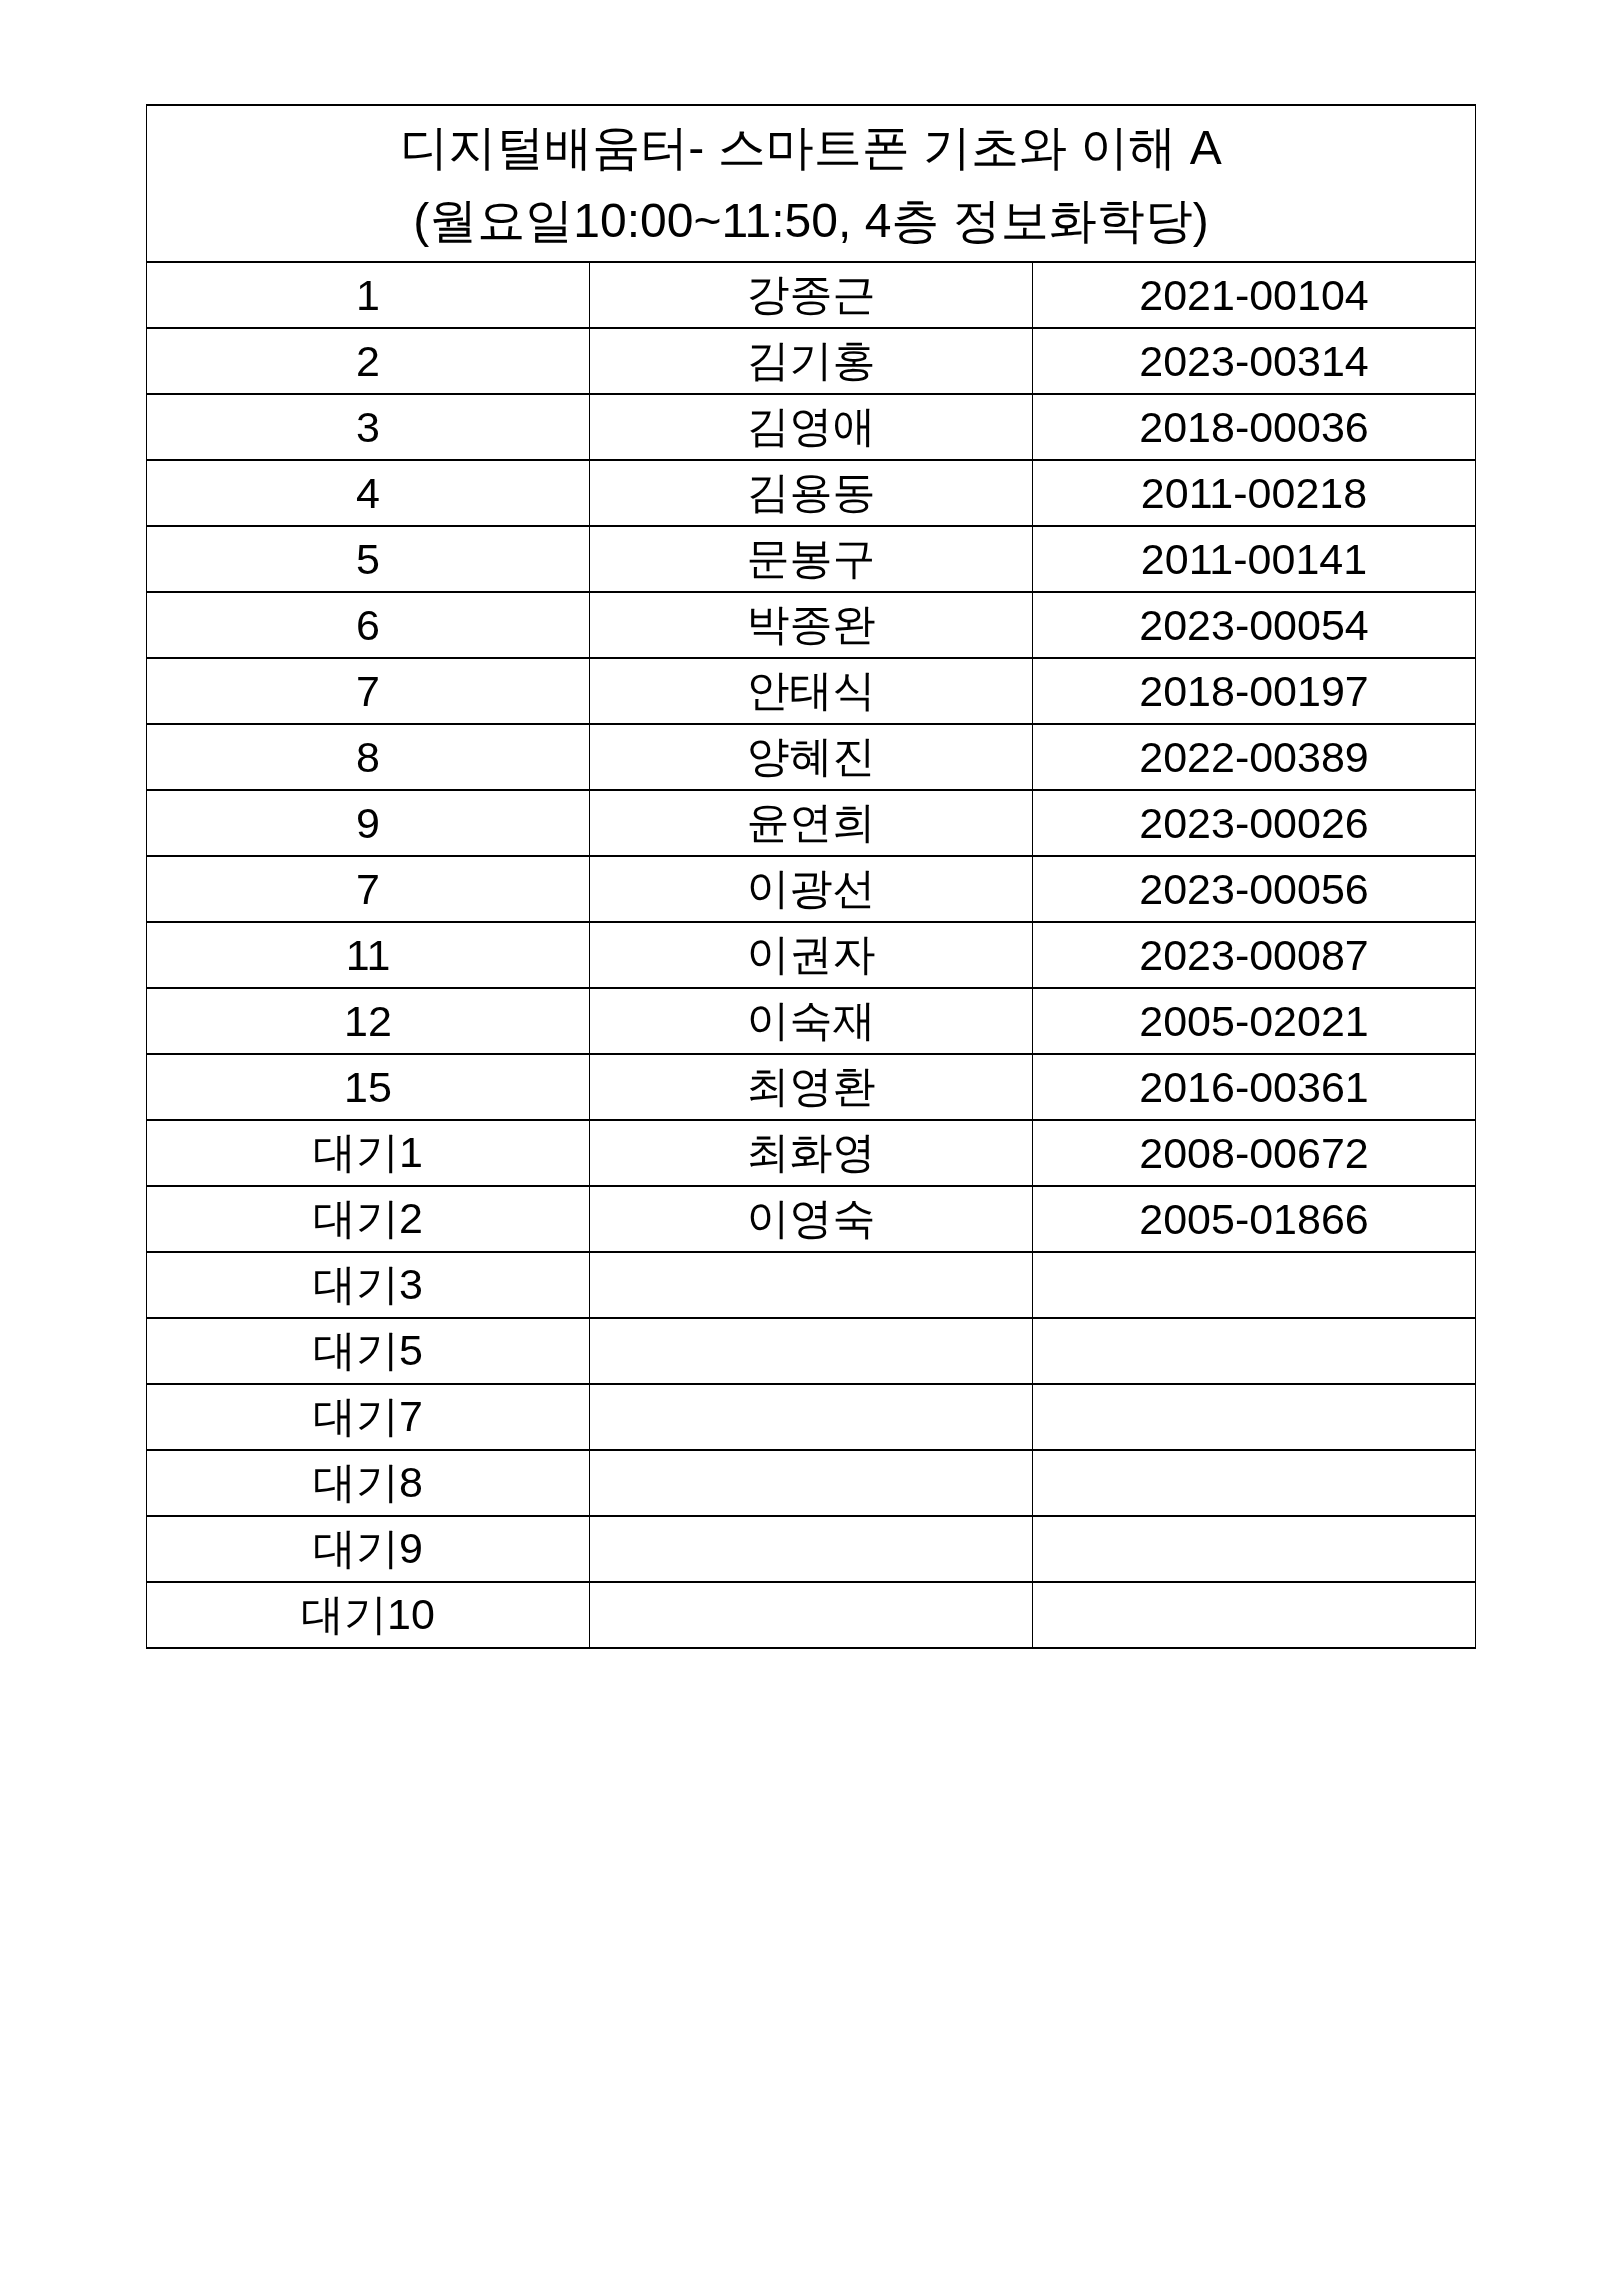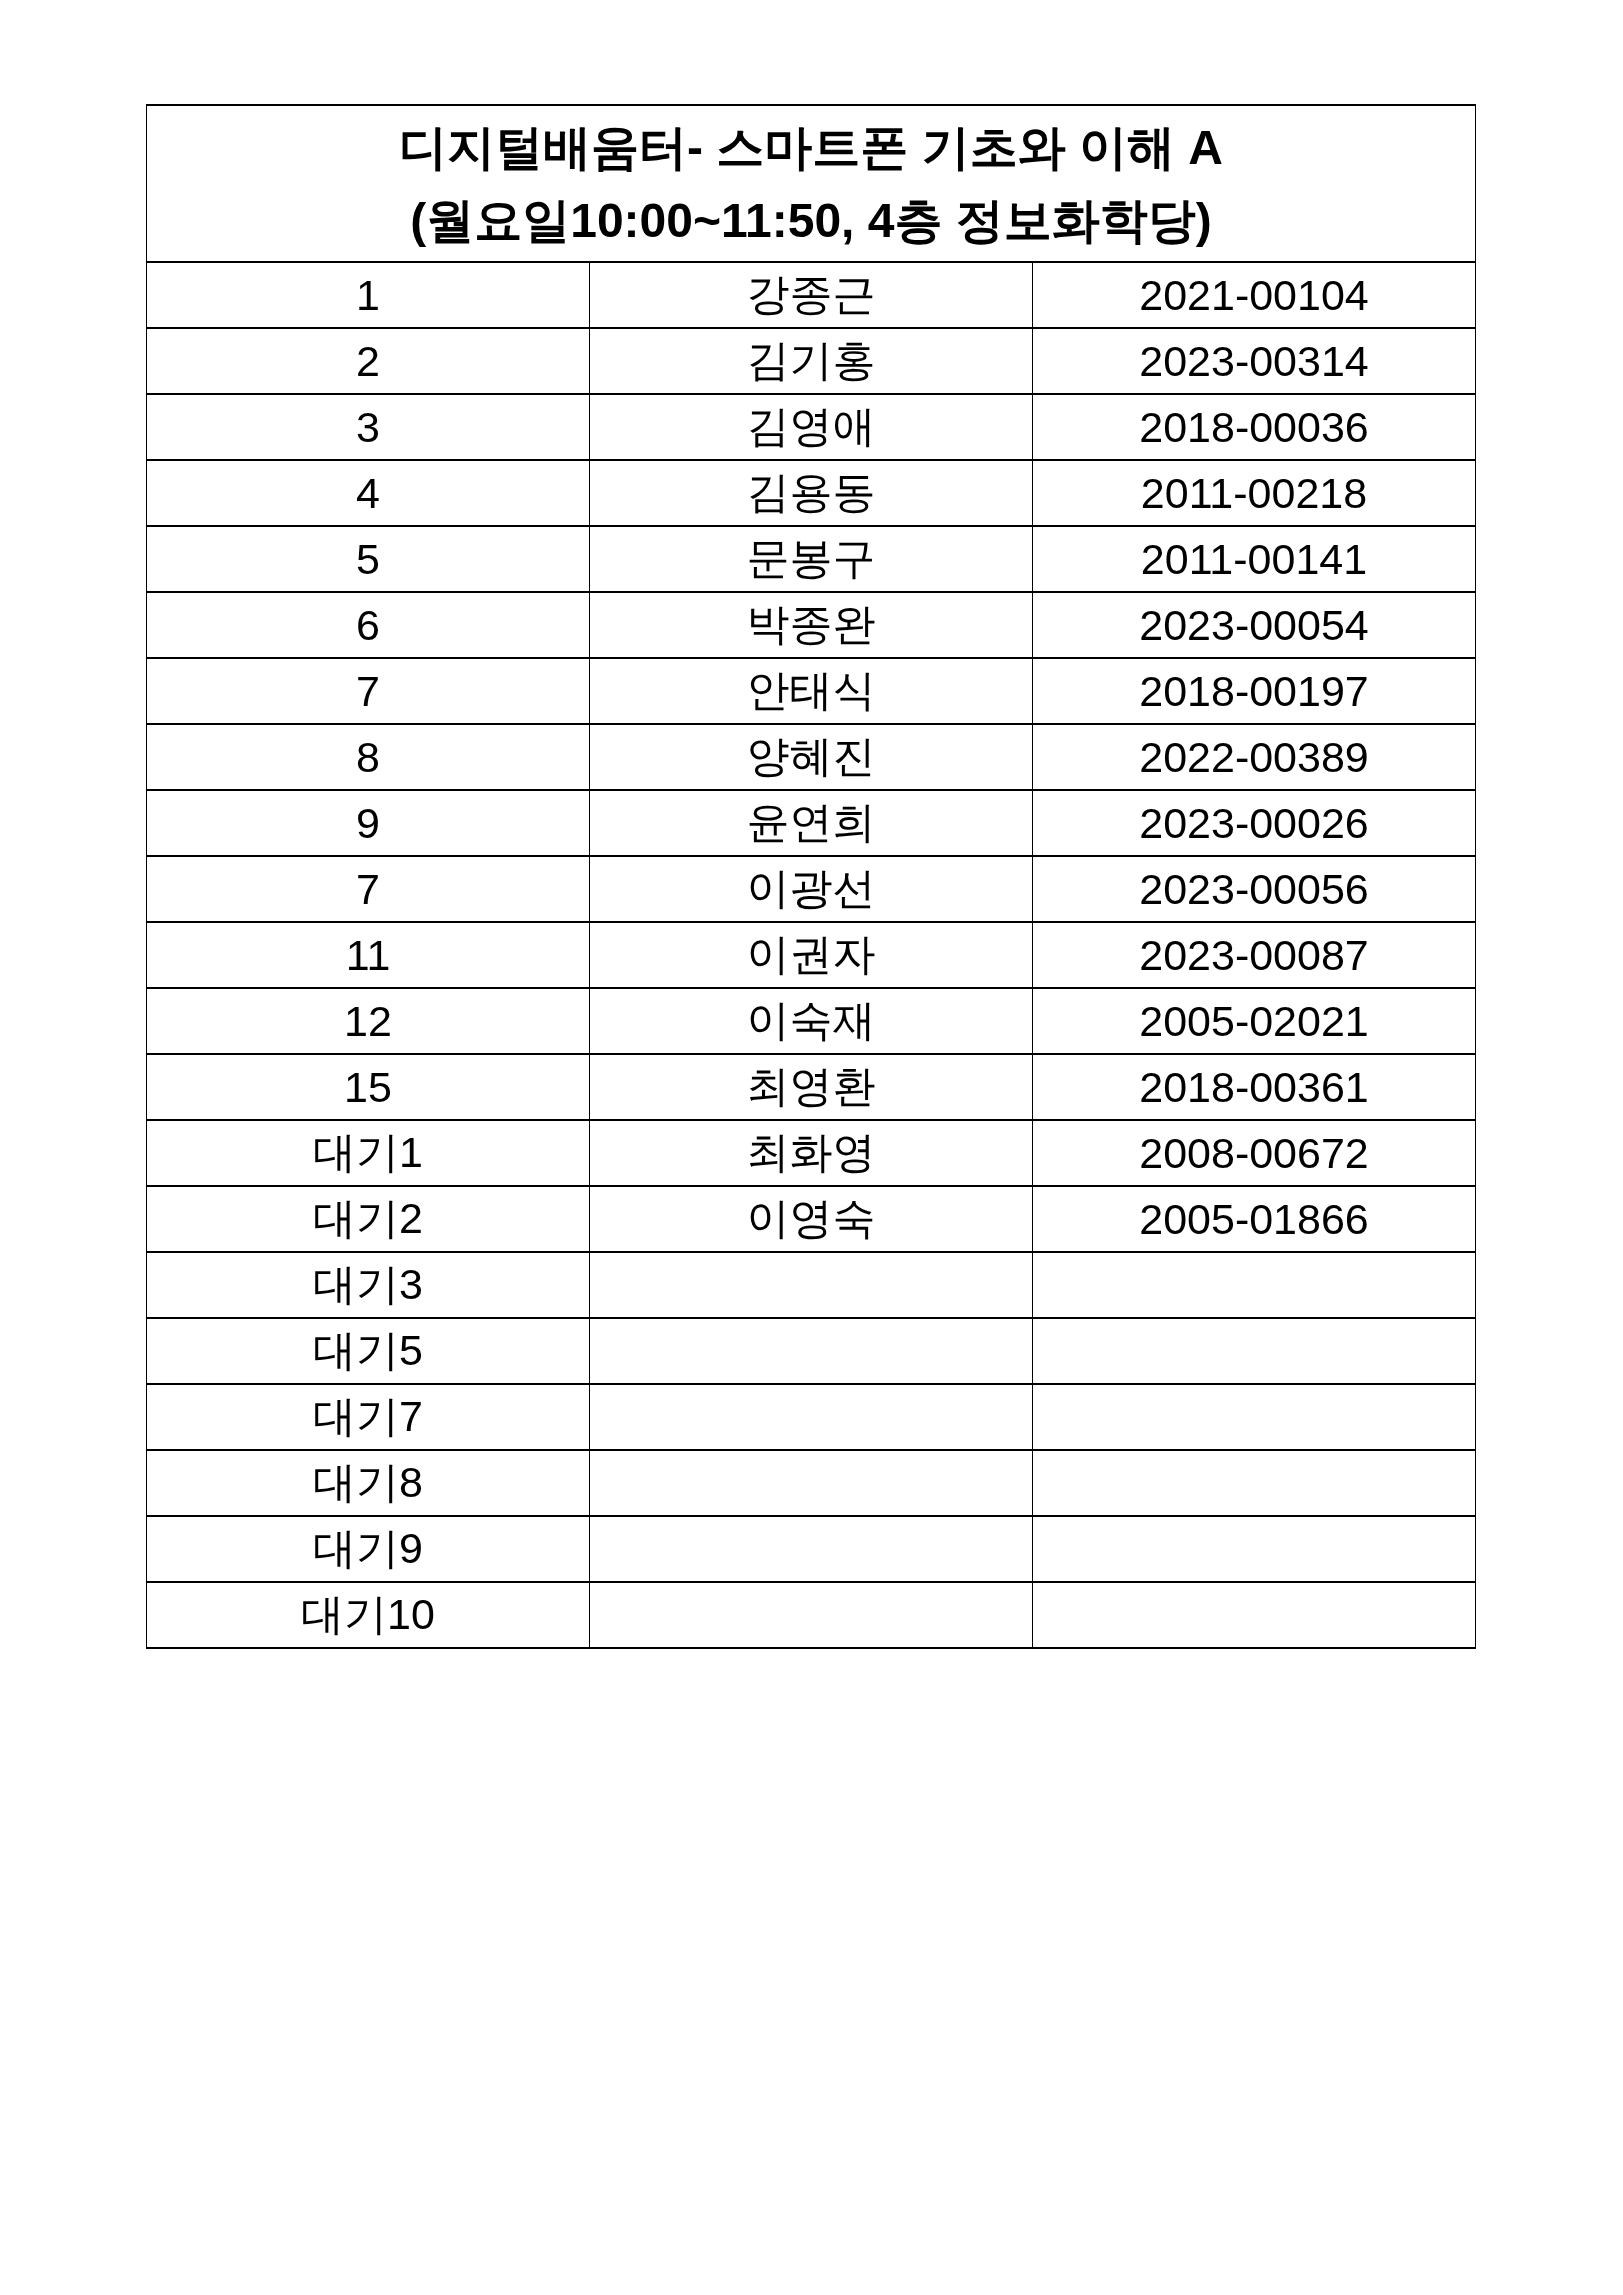--- a/index.html
+++ b/index.html
@@ -32,21 +32,21 @@
     border-top-width: 2.3px;
     border-bottom-width: 2.3px;
     text-align: center;
     vertical-align: middle;
     overflow: hidden;
     white-space: nowrap;
   }
   td.title-cell {
     height: 153px;
     font-size: 48px;
-    font-weight: 700;
+    font-weight: 400;
     letter-spacing: 0px;
   }
   .title-line {
     line-height: 73px;
   }
   th.head-cell {
     height: 61px;
     font-size: 43px;
     font-weight: 700;
   }
@@ -131,21 +131,21 @@
           <td class="data-cell">2023-00087</td>
         </tr>
         <tr>
           <td class="data-cell">12</td>
           <td class="data-cell">이숙재</td>
           <td class="data-cell">2005-02021</td>
         </tr>
         <tr>
           <td class="data-cell">15</td>
           <td class="data-cell">최영환</td>
-          <td class="data-cell">2018-00361</td>
+          <td class="data-cell">2016-00361</td>
         </tr>
         <tr>
           <td class="data-cell">대기1</td>
           <td class="data-cell">최화영</td>
           <td class="data-cell">2008-00672</td>
         </tr>
         <tr>
           <td class="data-cell">대기2</td>
           <td class="data-cell">이영숙</td>
           <td class="data-cell">2005-01866</td>

